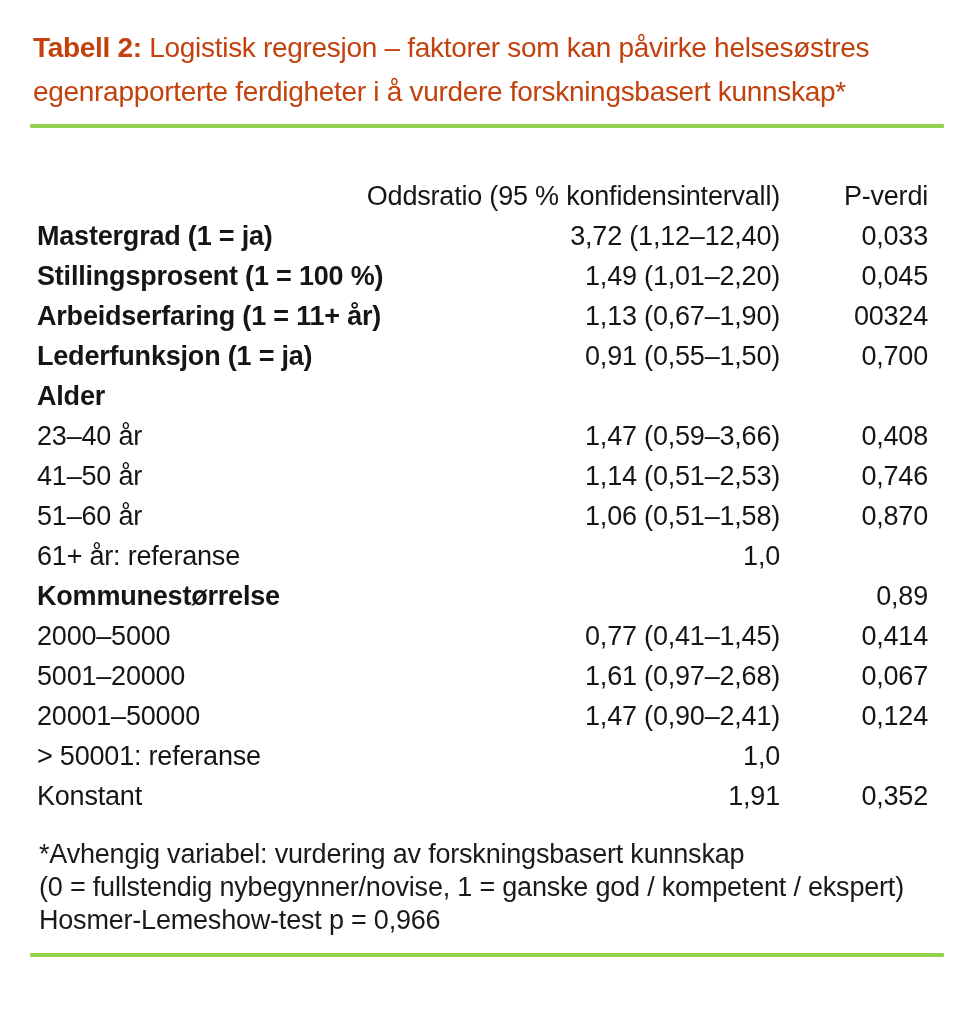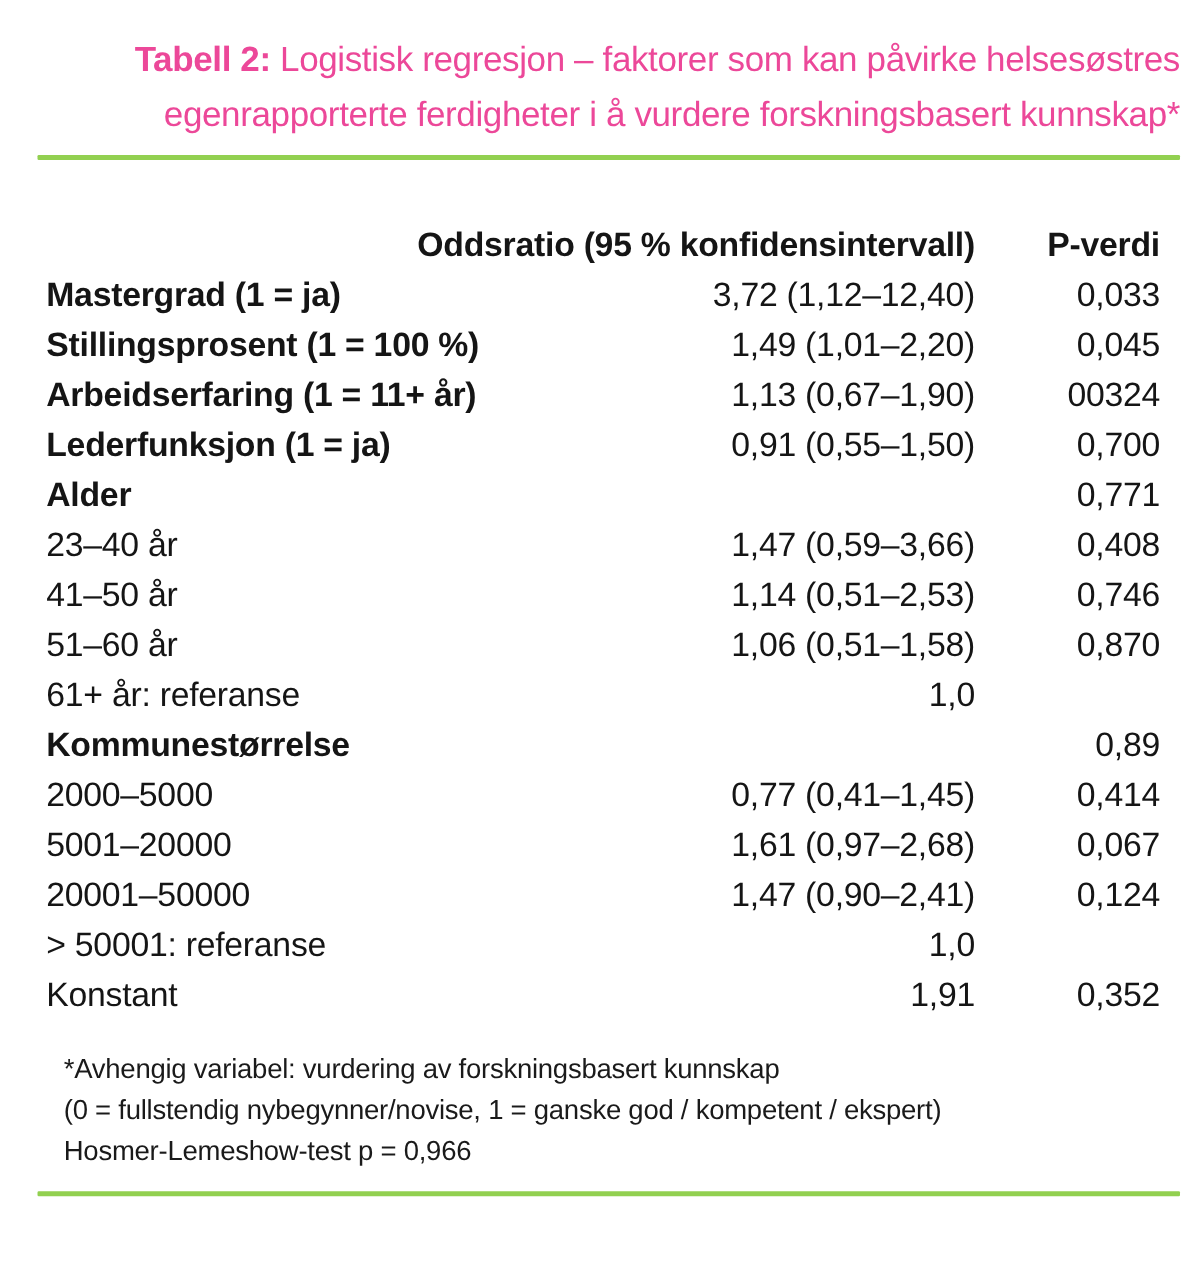--- a/index.html
+++ b/index.html
@@ -12,28 +12,27 @@
     font-family: "Liberation Sans", "DejaVu Sans", sans-serif;
     overflow: hidden;
   }
   .content {
     position: absolute;
     left: 30px;
     top: 0;
     width: 914px;
   }
   .title {
-    margin: 26px 0 0 20px;
+    margin: 26px 0 0 3px;
     font-size: 28px;
     line-height: 44px;
     font-weight: 400;
     letter-spacing: -0.3px;
-    color: #ec4899;
+    color: #c2410c;
     white-space: nowrap;
-    text-align: right;
   }
   .title .bold { font-weight: 700; }
   .rule {
     height: 4px;
     background: var(--accent, #92D050);
     margin-top: 10px;
     border-radius: 1px;
   }
   .table {
     margin-top: 48px;
@@ -44,25 +43,25 @@
   .row {
     display: grid;
     grid-template-columns: 1fr max-content 148px;
     height: 40px;
     align-items: center;
     white-space: nowrap;
   }
   .c1 { text-align: left; padding-left: 7px; }
   .c2 { text-align: right; }
   .c3 { text-align: right; }
-  .header .c2, .header .c3 { font-weight: 700; }
+  .header .c2, .header .c3 { font-weight: 400; }
   .b .c1 { font-weight: 700; }
   .footnotes {
-    margin: 22px 0 0 21px;
-    font-size: 22px;
+    margin: 22px 0 0 9px;
+    font-size: 27px;
     line-height: 33px;
     letter-spacing: -0.2px;
     color: #1a1a1a;
   }
   .rule.bottom { margin-top: 16px; }
 </style>
 </head>
 <body style="--accent: #92D050;">
 
 <div class="page">
@@ -98,21 +97,20 @@
         <div class="c3">00324</div>
       </div>
       <div class="row b">
         <div class="c1">Lederfunksjon (1 = ja)</div>
         <div class="c2">0,91 (0,55–1,50)</div>
         <div class="c3">0,700</div>
       </div>
       <div class="row b">
         <div class="c1">Alder</div>
         <div class="c2"></div>
-        <div class="c3">0,771</div>
       </div>
       <div class="row">
         <div class="c1">23–40 år</div>
         <div class="c2">1,47 (0,59–3,66)</div>
         <div class="c3">0,408</div>
       </div>
       <div class="row">
         <div class="c1">41–50 år</div>
         <div class="c2">1,14 (0,51–2,53)</div>
         <div class="c3">0,746</div>

